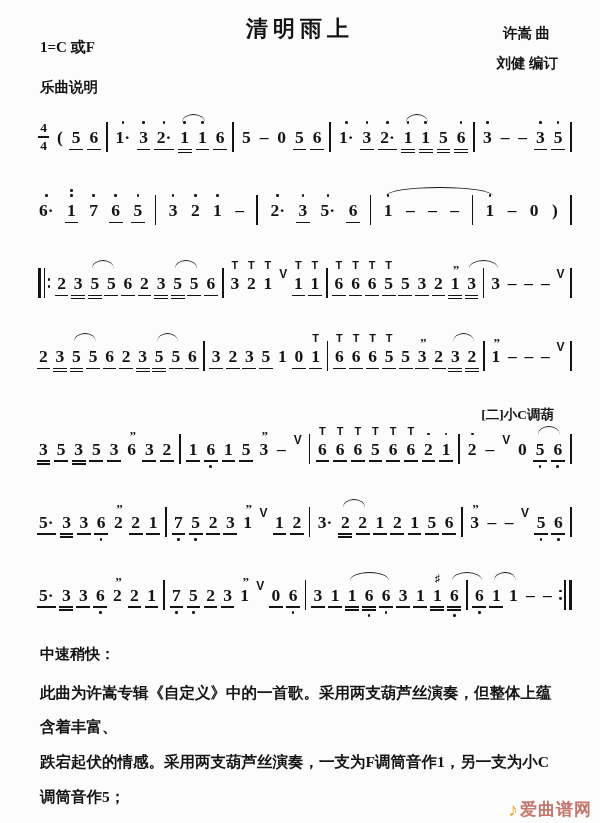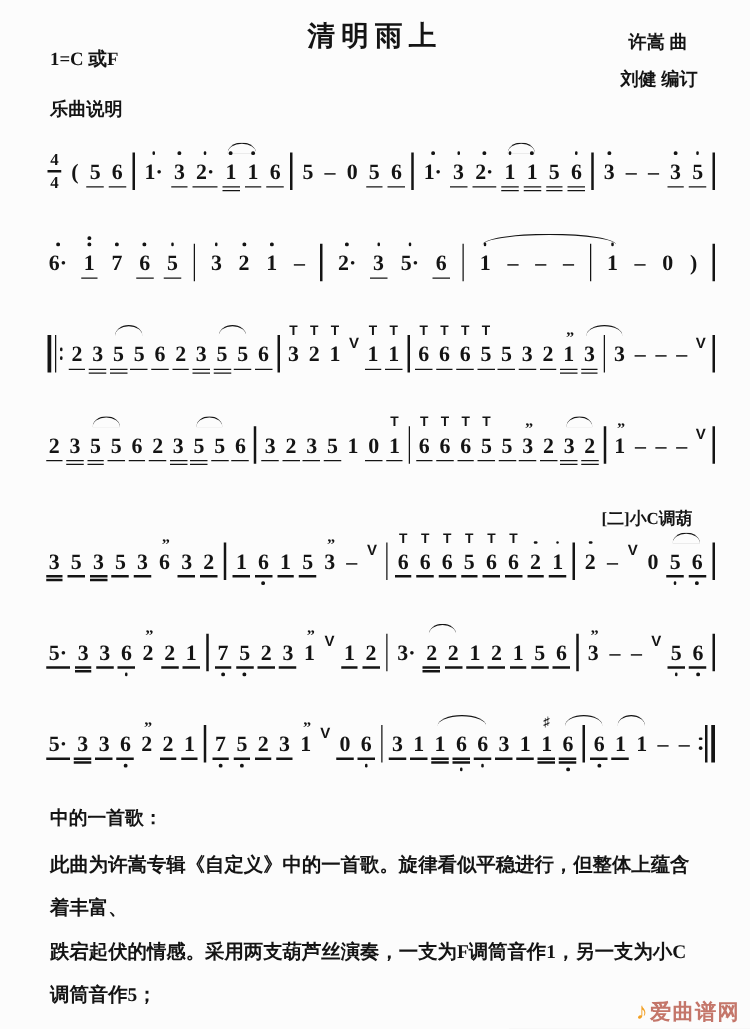--- a/index.html
+++ b/index.html
@@ -348,22 +348,22 @@
             <span class="rbar thick"></span>
           </span>
           <div class="arc" style="left: 311.75px; width: 39.5px; top: 0px;"></div>
           <div class="arc" style="left: 413.75px; width: 30.5px; top: 0px;"></div>
           <div class="arc" style="left: 455.75px; width: 22.5px; top: 0px;"></div>
         </div>
       </div>
     </div>
 
   <div class="notes">
-    <div class="notes-heading">中的一首歌：</div>
-    <div class="notes-line">此曲为许嵩专辑《自定义》中的一首歌。旋律看似平稳进行，但整体上蕴含着丰富、</div>
+    <div class="notes-heading">中速稍快：</div>
+    <div class="notes-line">此曲为许嵩专辑《自定义》中的一首歌。采用两支葫芦丝演奏，但整体上蕴含着丰富、</div>
     <div class="notes-line">跌宕起伏的情感。采用两支葫芦丝演奏，一支为F调筒音作1，另一支为小C调筒音作5；</div>
 
   </div>
 
   <div class="watermark">
     <span class="wm-icon" id="wm-icon" style="color: rgb(242, 160, 36);">♪</span>
     <span class="wm-text" id="wm-text" style="color: rgb(196, 118, 106);">爱曲谱网</span>
   </div>
 
 </div>

